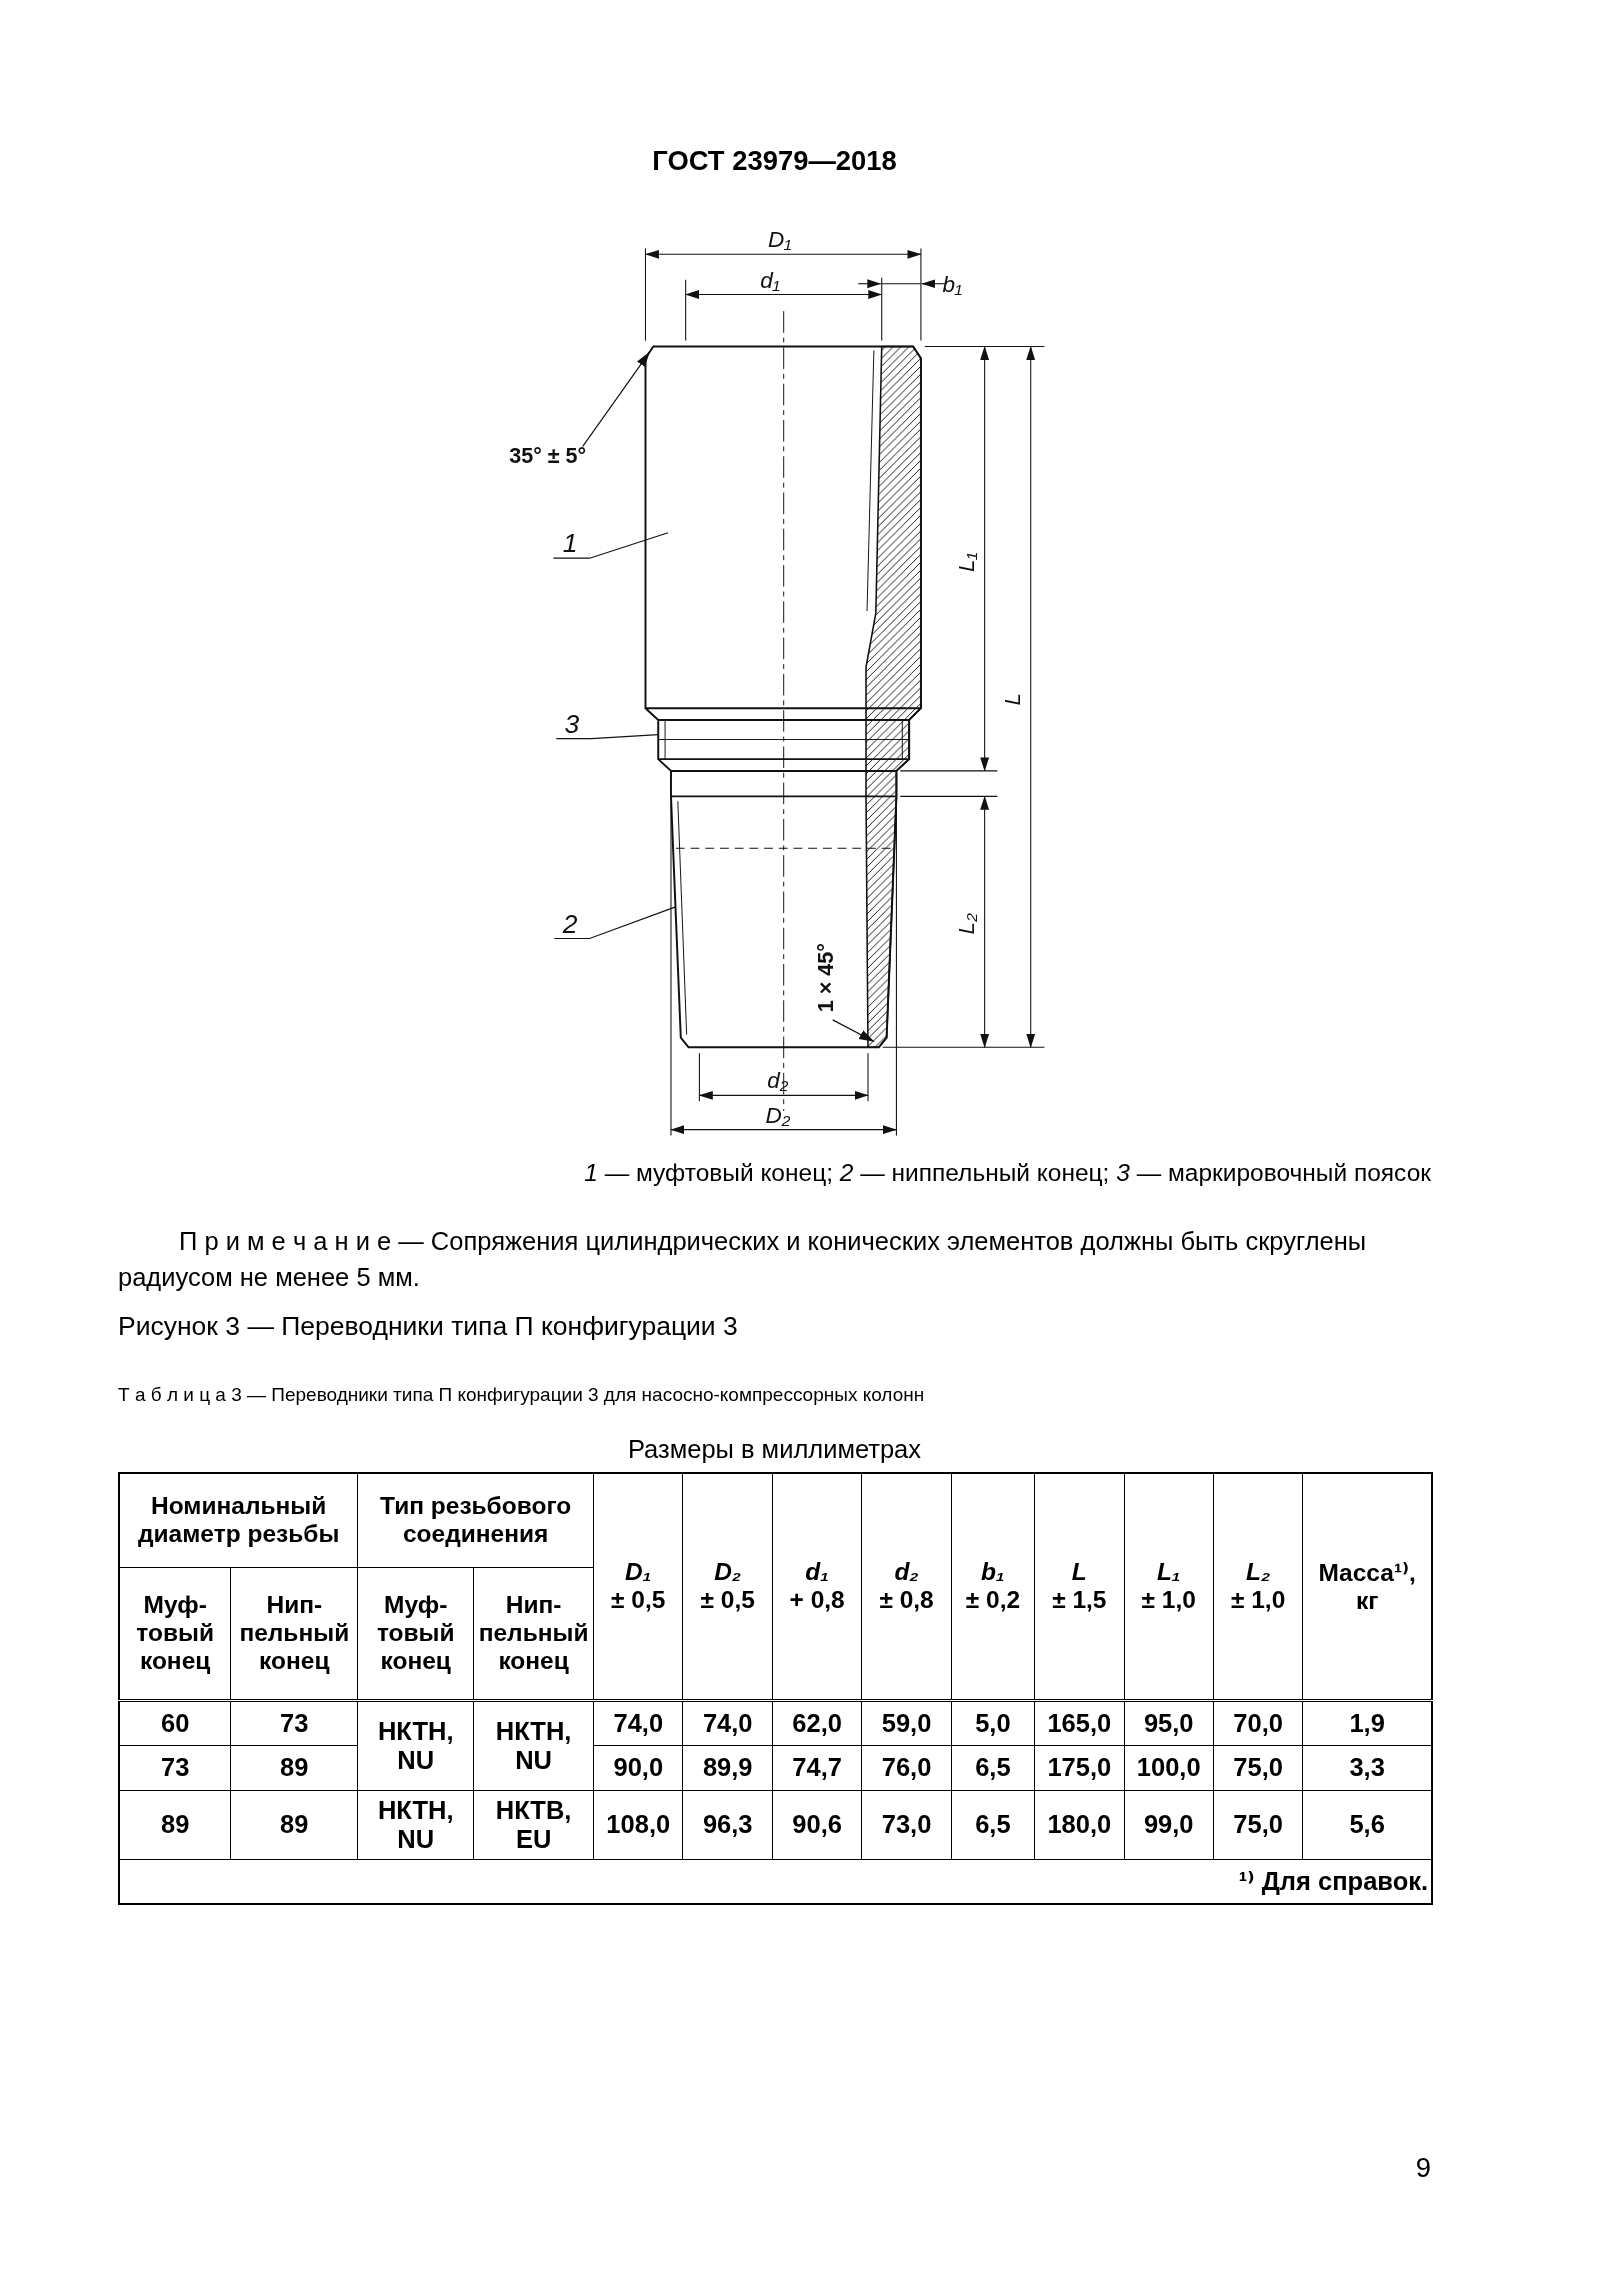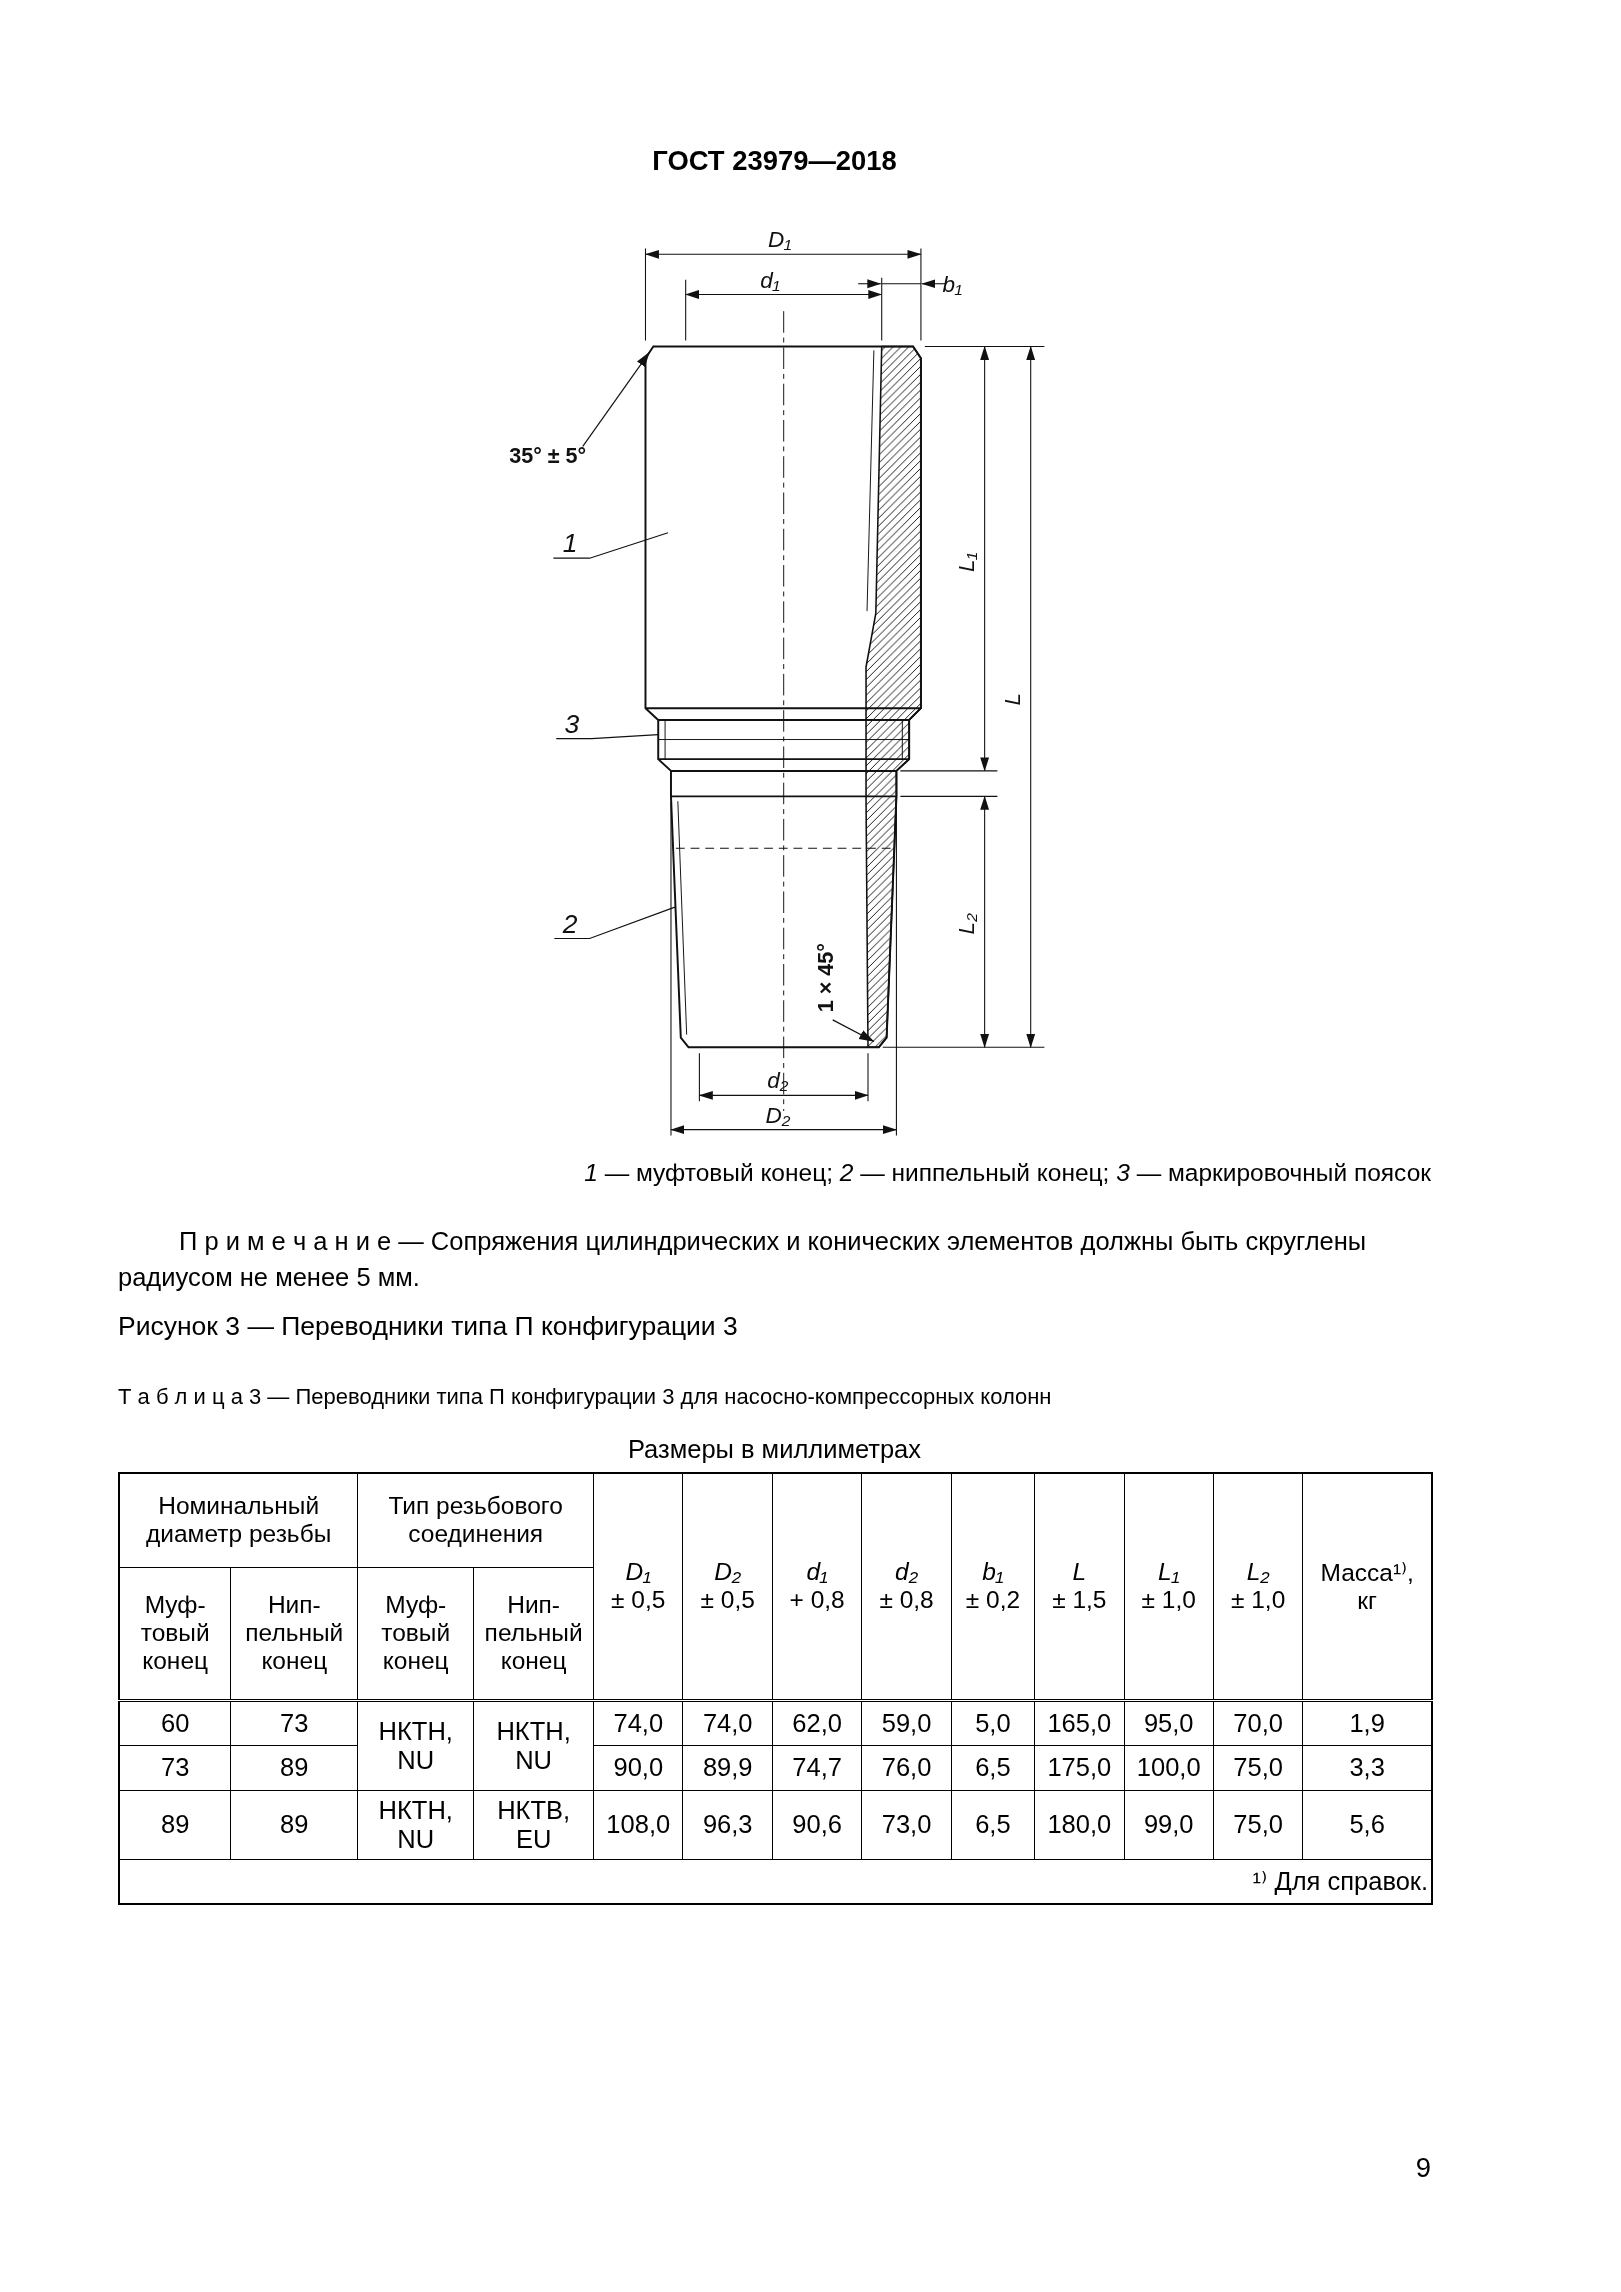--- a/index.html
+++ b/index.html
@@ -32,30 +32,30 @@
   .items-caption { position:absolute; top:1159px; left:118px; width:1313px;
     text-align:right; font-size:24.5px; }
   .items-caption .inum { font-style:italic; }
 
   .note { position:absolute; top:1223px; left:118px; width:1328px;
     font-size:25.5px; line-height:1.42; text-indent:61px; }
 
   .fig-caption { position:absolute; top:1311px; left:118px; width:1313px;
     text-align:left; font-size:26.5px; }
 
-  .table-title { position:absolute; top:1384px; left:118px; width:1313px; font-size:22px; }
+  .table-title { position:absolute; top:1384px; left:118px; width:1313px; font-size:19px; }
 
   .units { position:absolute; top:1435px; left:118px; width:1313px;
     text-align:center; font-size:25.5px; }
 
   table.dims { position:absolute; top:1472px; left:118px; width:1315px;
     border-collapse:collapse; table-layout:fixed; font-size:25.5px; text-align:center;
     border:2px solid #000; }
   .dims th, .dims td { border:1px solid #000; vertical-align:middle; padding:3.9px 2.9px;
-    white-space:pre-line; font-weight:400; }
+    white-space:pre-line; font-weight:700; }
   .dims thead th { font-size:24.5px; }
   .dims thead tr:nth-child(1) { height:94px; }
   .dims thead tr:nth-child(2) { height:133px; }
   .dims tbody tr { height:45px; }
   .dims tbody tr:nth-child(3) { height:69px; }
   .dims tbody tr:first-child td { border-top:3.9px double #000; }
   .sym { display:block; font-style:italic; }
   .tol { display:block; }
   th.mass .sym { font-style:normal; }
   td.fn { text-align:right; padding-left:29px; }

